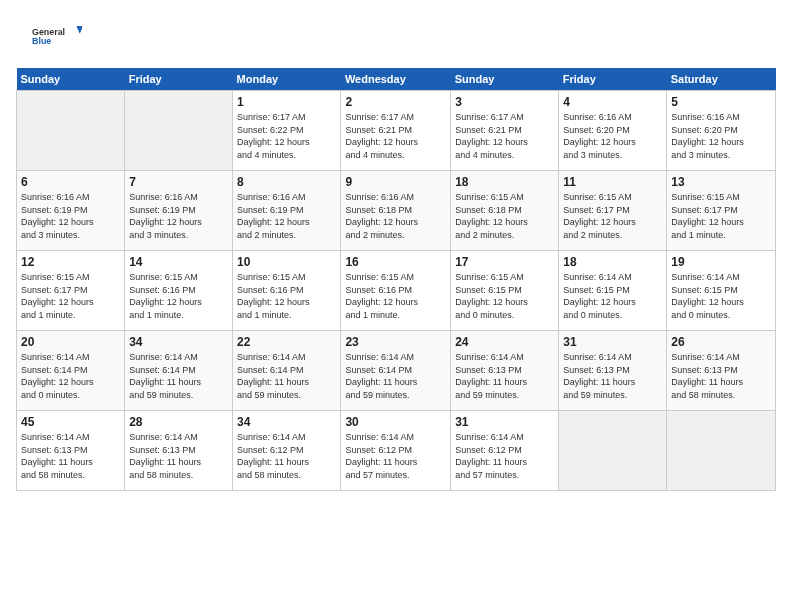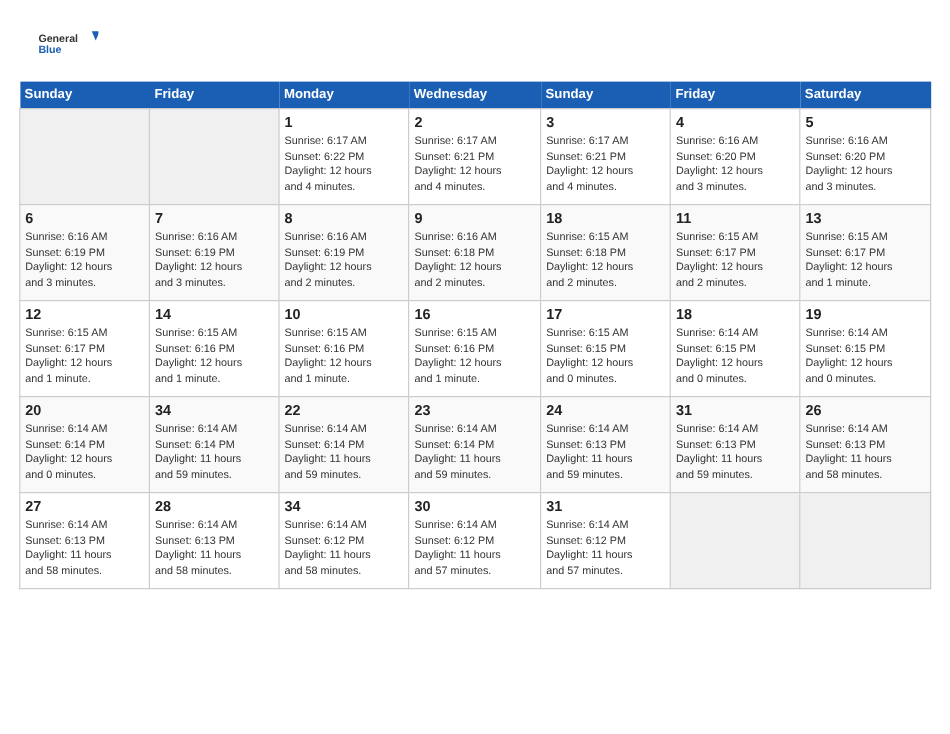--- a/index.html
+++ b/index.html
@@ -296,21 +296,21 @@
         <td>
           <span class="day-num">26</span>
           <div class="day-info" style="white-space: pre-line;">Sunrise: 6:14 AM
 Sunset: 6:13 PM
 Daylight: 11 hours
 and 58 minutes.</div>
         </td>
       </tr>
       <tr>
         <td>
-          <span class="day-num">27</span>
+          <span class="day-num">45</span>
           <div class="day-info" style="white-space: pre-line;">Sunrise: 6:14 AM
 Sunset: 6:13 PM
 Daylight: 11 hours
 and 58 minutes.</div>
         </td>
         <td>
           <span class="day-num">28</span>
           <div class="day-info" style="white-space: pre-line;">Sunrise: 6:14 AM
 Sunset: 6:13 PM
 Daylight: 11 hours

